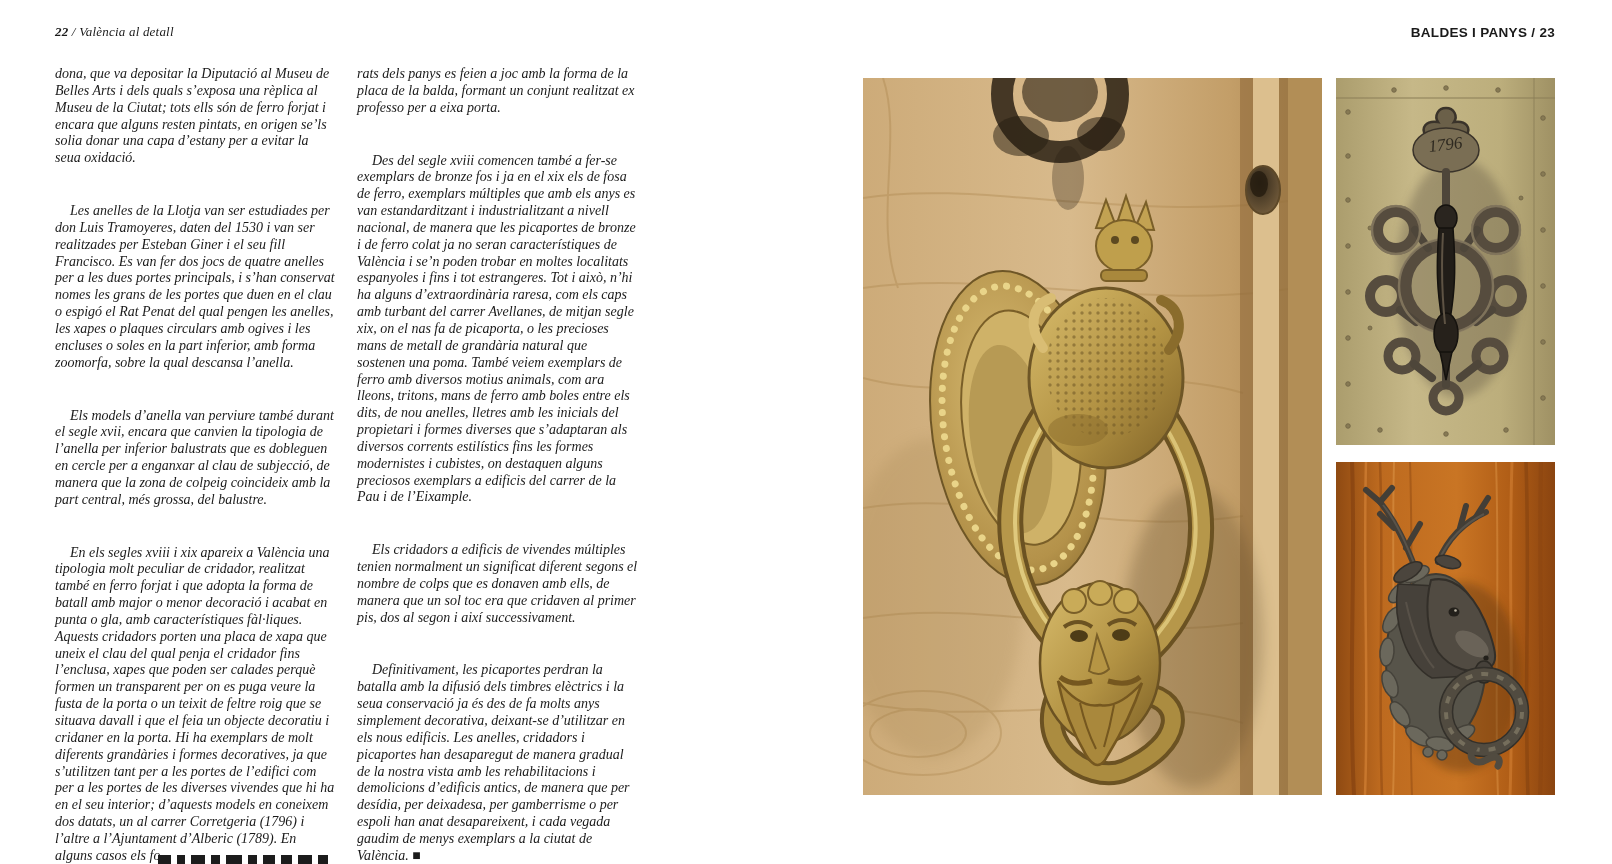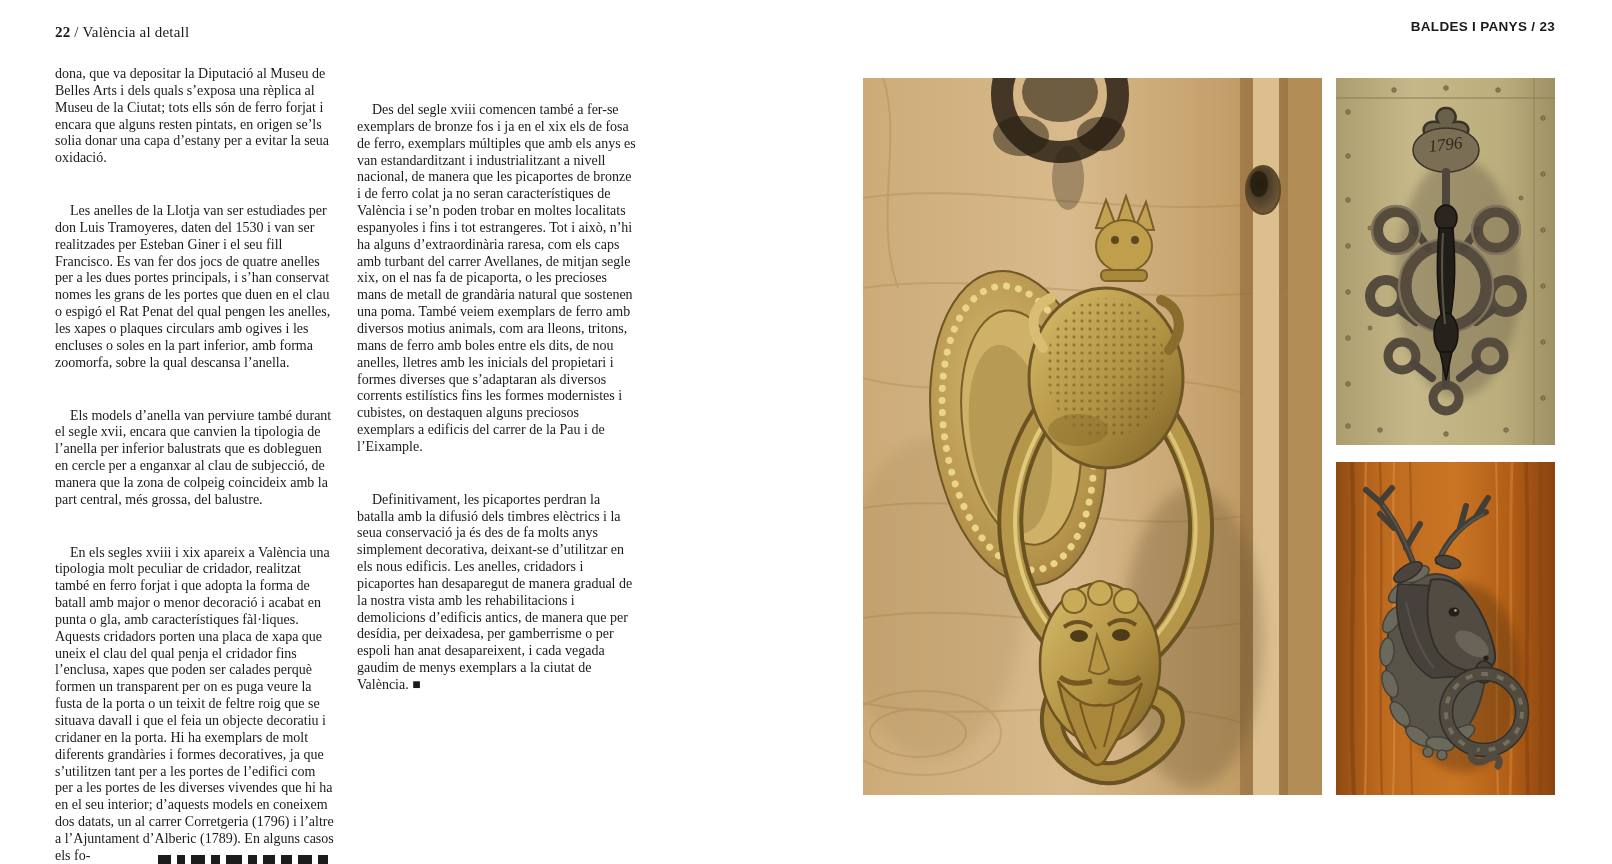--- a/index.html
+++ b/index.html
@@ -1,25 +1,25 @@
 <!DOCTYPE html>
 <html><head>
 <meta charset="utf-8">
 <style>
   html,body{margin:0;padding:0;background:#ffffff;}
   body{width:1612px;height:864px;position:relative;overflow:hidden;
        font-family:"Liberation Serif",serif;color:#1a1a1a;}
 
-  .hdr-left{position:absolute;left:55px;top:24px;font-size:15px;letter-spacing:.2px;}
+  .hdr-left{position:absolute;left:55px;top:24px;font-size:13px;letter-spacing:.2px;font-style:italic;}
   .hdr-left .num{font-weight:bold;}
-  .hdr-right{position:absolute;right:57px;top:19px;font-family:"Liberation Sans",sans-serif;
+  .hdr-right{position:absolute;right:57px;top:25px;font-family:"Liberation Sans",sans-serif;
              font-weight:bold;font-size:13.5px;letter-spacing:.3px;text-align:center;}
 
   .col{position:absolute;top:66px;width:281px;font-size:14px;line-height:16.85px;
-       text-align:left;}
+       text-align:left;font-style:italic;}
   .col1{left:55px;}
   .col2{left:357px;}
   .para{margin:0;}
   .para.indent{text-indent:15px;margin-top:36px;}
 
   .fig{position:absolute;overflow:hidden;}
   .fig svg{display:block;}
   #fig-main{left:863px;top:78px;width:459px;height:717px;}
   #fig-tr{left:1336px;top:78px;width:219px;height:367px;}
   #fig-br{left:1336px;top:462px;width:219px;height:333px;}
@@ -39,21 +39,23 @@
   <span>BALDES I PANYS</span><span> / </span><span>23</span>
 </div>
 
 <div class="col col1">
     <p class="para">dona, que va depositar la Diputació al Museu de Belles Arts i dels quals s’exposa una rèplica al Museu de la Ciutat; tots ells són de ferro forjat i encara que alguns resten pintats, en origen se’ls solia donar una capa d’estany per a evitar la seua oxidació.</p>
     <p class="para indent">Les anelles de la Llotja van ser estudiades per don Luis Tramoyeres, daten del 1530 i van ser realitzades per Esteban Giner i el seu fill Francisco. Es van fer dos jocs de quatre anelles per a les dues portes principals, i s’han conservat nomes les grans de les portes que duen en el clau o espigó el Rat Penat del qual pengen les anelles, les xapes o plaques circulars amb ogives i les encluses o soles en la part inferior, amb forma zoomorfa, sobre la qual descansa l’anella.</p>
     <p class="para indent">Els models d’anella van perviure també durant el segle xvii, encara que canvien la tipologia de l’anella per inferior balustrats que es dobleguen en cercle per a enganxar al clau de subjecció, de manera que la zona de colpeig coincideix amb la part central, més grossa, del balustre.</p>
     <p class="para indent">En els segles xviii i xix apareix a València una tipologia molt peculiar de cridador, realitzat també en ferro forjat i que adopta la forma de batall amb major o menor decoració i acabat en punta o gla, amb característiques fàl·liques. Aquests cridadors porten una placa de xapa que uneix el clau del qual penja el cridador fins l’enclusa, xapes que poden ser calades perquè formen un transparent per on es puga veure la fusta de la porta o un teixit de feltre roig que se situava davall i que el feia un objecte decoratiu i cridaner en la porta. Hi ha exemplars de molt diferents grandàries i formes decoratives, ja que s’utilitzen tant per a les portes de l’edifici com per a les portes de les diverses vivendes que hi ha en el seu interior; d’aquests models en coneixem dos datats, un al carrer Corretgeria (1796) i l’altre a l’Ajuntament d’Alberic (1789). En alguns casos els fo-</p>
   </div>
 <div class="col col2">
+    <p class="para">rats dels panys es feien a joc amb la forma de la placa de la balda, formant un conjunt realitzat ex professo per a eixa porta.</p>
     <p class="para indent">Des del segle xviii comencen també a fer-se exemplars de bronze fos i ja en el xix els de fosa de ferro, exemplars múltiples que amb els anys es van estandarditzant i industrialitzant a nivell nacional, de manera que les picaportes de bronze i de ferro colat ja no seran característiques de València i se’n poden trobar en moltes localitats espanyoles i fins i tot estrangeres. Tot i això, n’hi ha alguns d’extraordinària raresa, com els caps amb turbant del carrer Avellanes, de mitjan segle xix, on el nas fa de picaporta, o les precioses mans de metall de grandària natural que sostenen una poma. També veiem exemplars de ferro amb diversos motius animals, com ara lleons, tritons, mans de ferro amb boles entre els dits, de nou anelles, lletres amb les inicials del propietari i formes diverses que s’adaptaran als diversos corrents estilístics fins les formes modernistes i cubistes, on destaquen alguns preciosos exemplars a edificis del carrer de la Pau i de l’Eixample.</p>
+    <p class="para indent">Els cridadors a edificis de vivendes múltiples tenien normalment un significat diferent segons el nombre de colps que es donaven amb ells, de manera que un sol toc era que cridaven al primer pis, dos al segon i així successivament.</p>
     <p class="para indent">Definitivament, les picaportes perdran la batalla amb la difusió dels timbres elèctrics i la seua conservació ja és des de fa molts anys simplement decorativa, deixant-se d’utilitzar en els nous edificis. Les anelles, cridadors i picaportes han desaparegut de manera gradual de la nostra vista amb les rehabilitacions i demolicions d’edificis antics, de manera que per desídia, per deixadesa, per gamberrisme o per espoli han anat desapareixent, i cada vegada gaudim de menys exemplars a la ciutat de València. ■</p>
   </div>
 
 <div class="fig" id="fig-main">
 <svg width="459" height="717" viewBox="0 0 459 717" xmlns="http://www.w3.org/2000/svg">
   <defs>
     <linearGradient id="woodM" x1="0" y1="0" x2="1" y2="0">
       <stop offset="0" stop-color="#cdab79"></stop>
           <stop offset="0.45" stop-color="#d8ba8c"></stop>
       <stop offset="0.8" stop-color="#c39e68"></stop>

